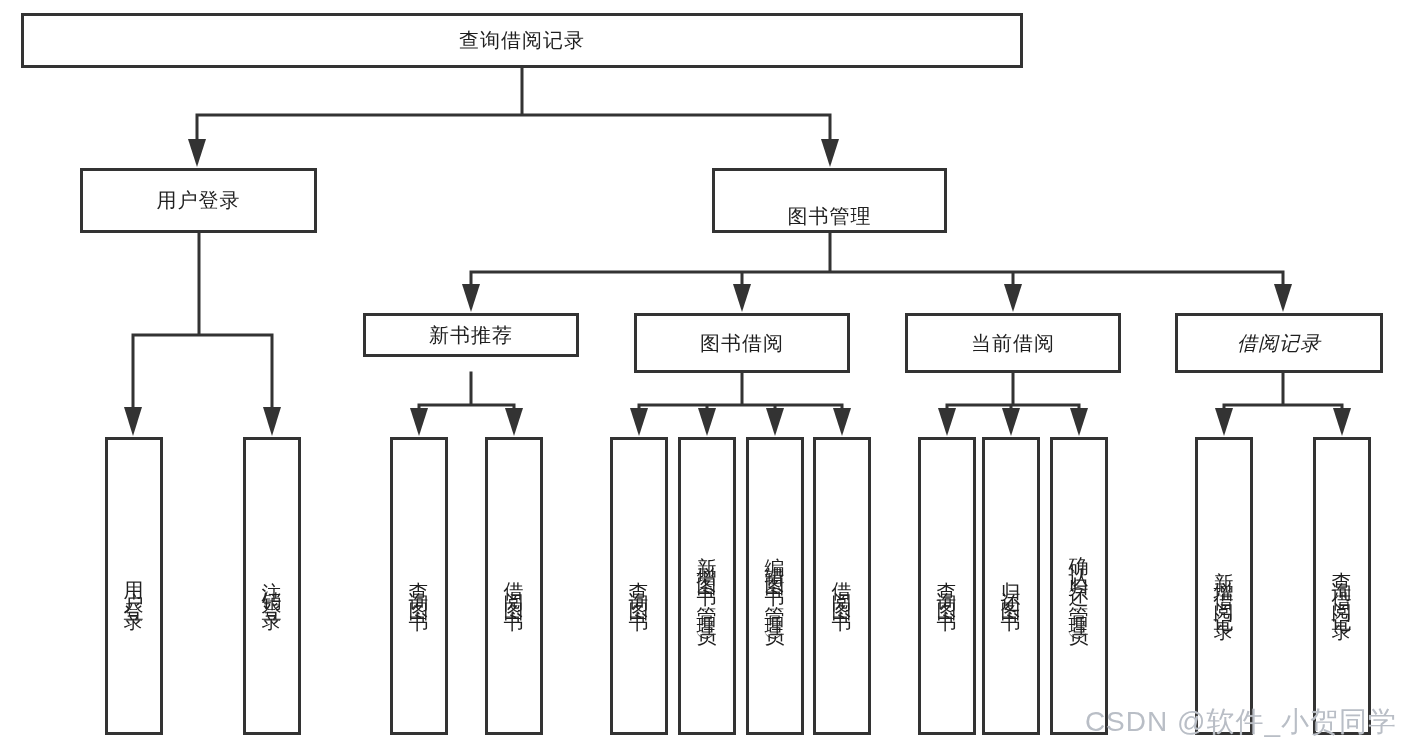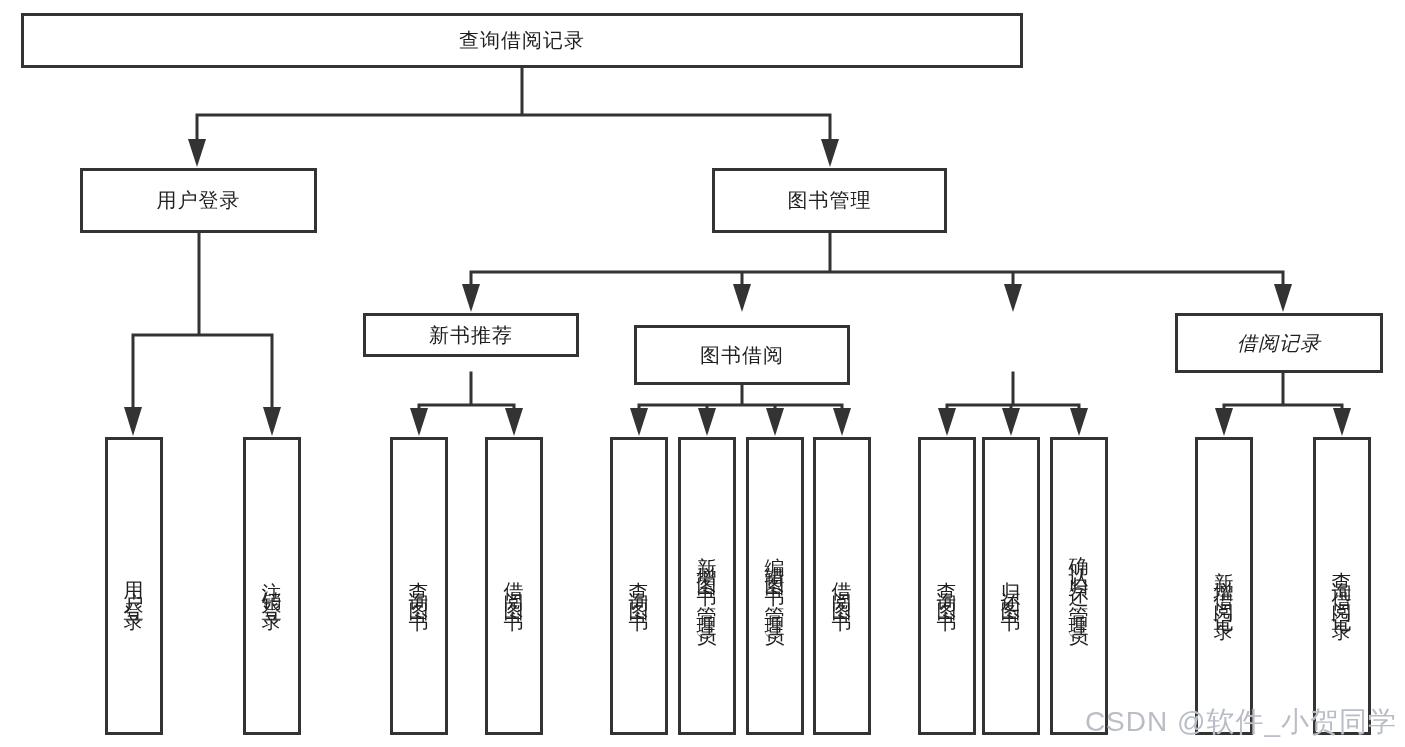--- a/index.html
+++ b/index.html
@@ -109,29 +109,32 @@
     <polygon class="head" points="1333,408 1351,408 1342,436"></polygon>
   </svg>
 
   <div class="node" style="left:21px; top:13px; width:1002px; height:55px;">
     <span class="hlabel">查询借阅记录</span>
   </div>
 
   <div class="node" style="left:80px; top:168px; width:237px; height:65px;">
     <span class="hlabel">用户登录</span>
   </div>
-  <div class="node" style="left:712px; top:168px; width:235px; height:65px;">
+  <div class="node" style="left:712px; top:168px; width:235px; height:65px;align-items:flex-end;">
     <span class="hlabel">图书管理</span>
   </div>
 
   <div class="node" style="left:363px; top:313px; width:216px; height:44px;">
     <span class="hlabel">新书推荐</span>
   </div>
-  <div class="node" style="left:634px; top:313px; width:216px; height:60px;margin-top:12px;">
+  <div class="node" style="left:634px; top:313px; width:216px; height:60px;">
     <span class="hlabel">图书借阅</span>
+  </div>
+  <div class="node" style="left:905px; top:313px; width:216px; height:60px;">
+    <span class="hlabel">当前借阅</span>
   </div>
   <div class="node" style="left:1175px; top:313px; width:208px; height:60px;font-style:italic;">
     <span class="hlabel">借阅记录</span>
   </div>
 
   <div class="node" style="left:105px; top:437px; width:58px; height:298px;">
     <span class="vtext">用户登录</span>
   </div>
   <div class="node" style="left:243px; top:437px; width:58px; height:298px;">
     <span class="vtext">注销登录</span>

